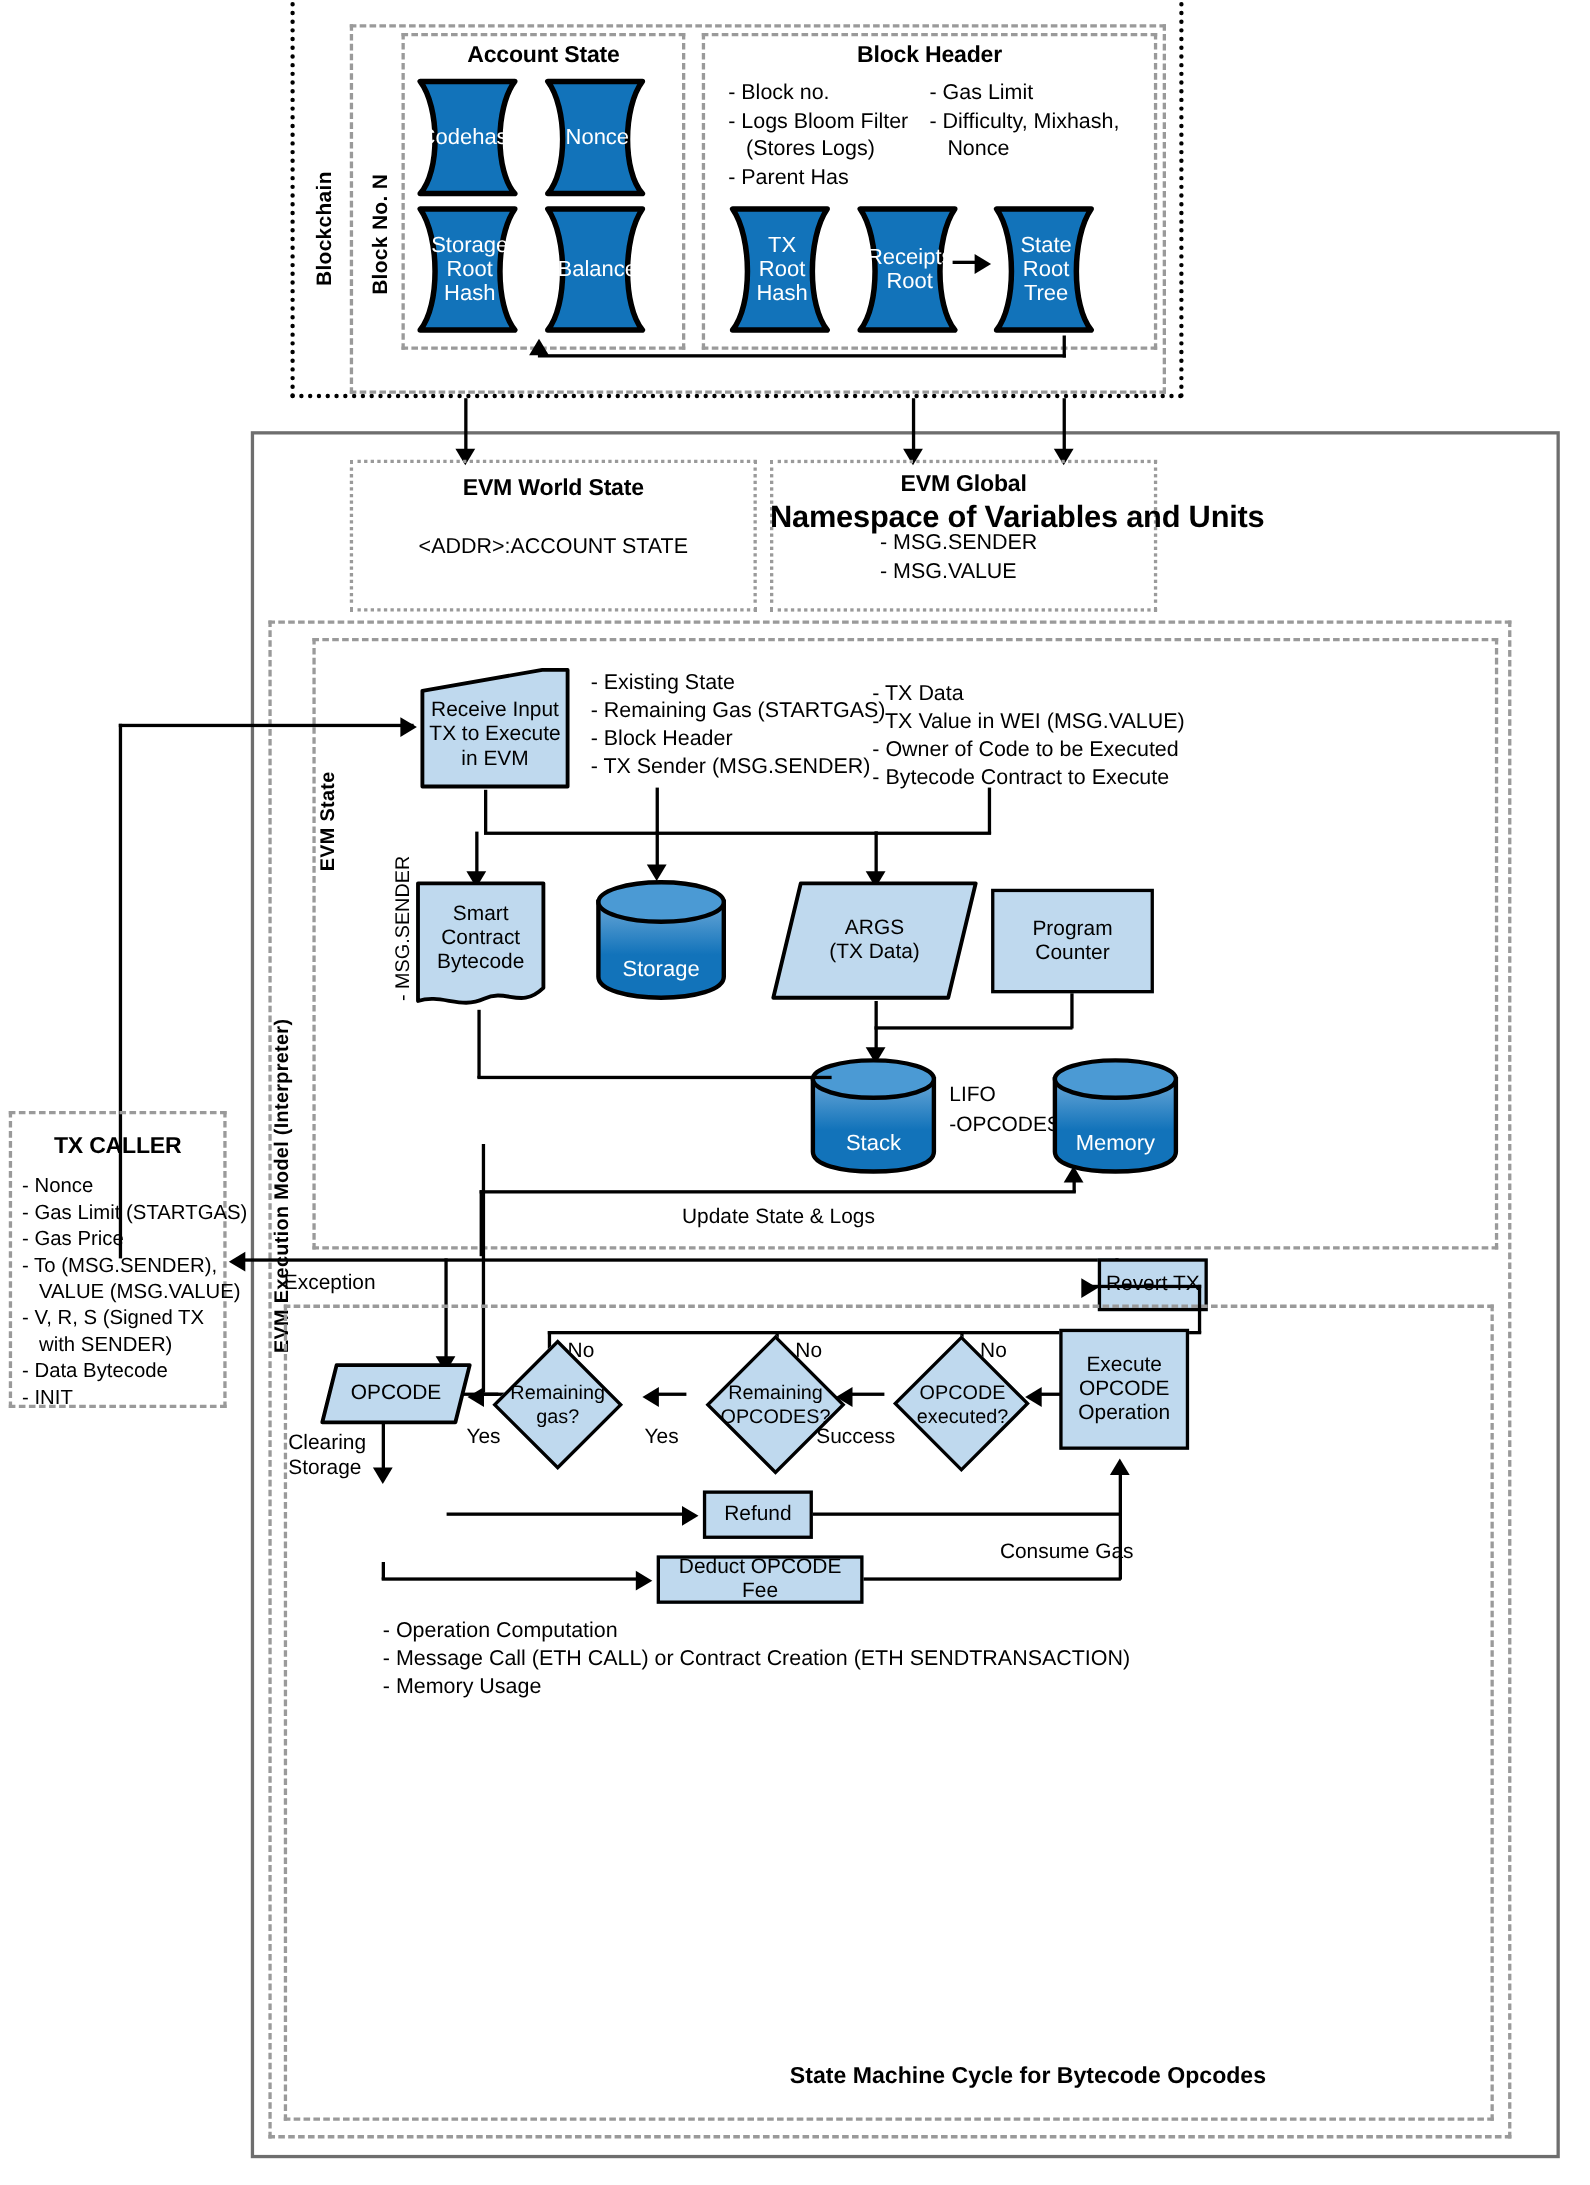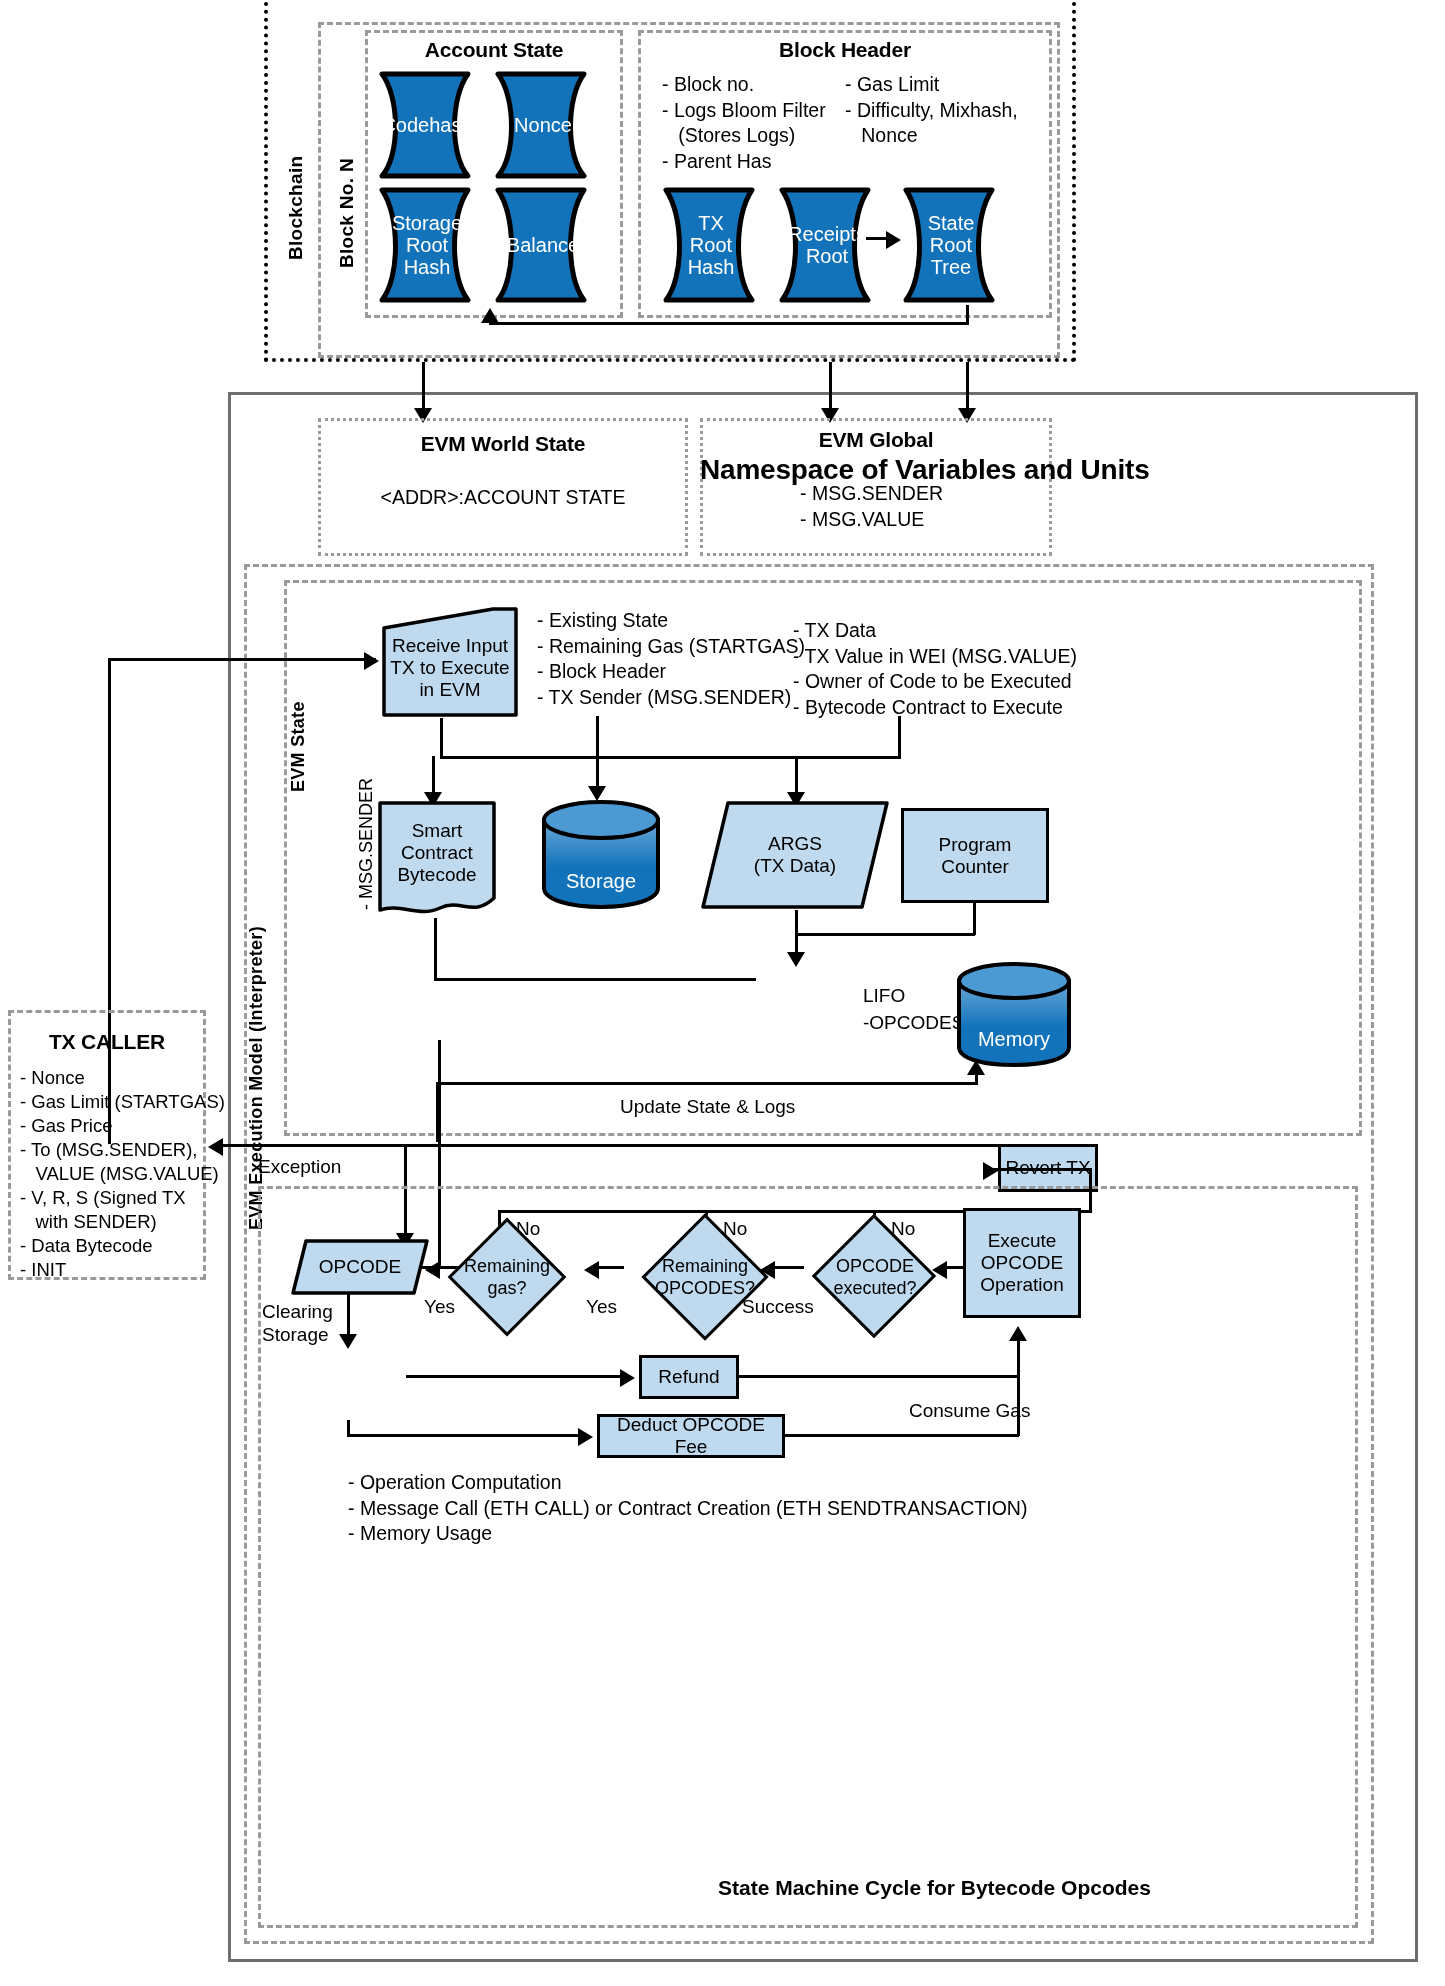--- a/index.html
+++ b/index.html
@@ -268,20 +268,33 @@
     <span style="white-space:pre;">Program
 Counter</span>
   </div>
 
   <div class="ln lnv" style="left:795px; top:910px; height:50px;"></div>
   <div class="arrow-d" style="left:787px; top:952px;"></div>
 
   <div class="ln lnv" style="left:973px; top:903px; height:32px;"></div>
   <div class="ln lnh" style="left:795px; top:933px; width:180px;"></div>
 
+  <div class="cyl" style="left:735px; top:960px; width:118px; height:108px;">
+    <svg width="118" height="108" viewBox="0 0 118 108">
+      <defs>
+        <linearGradient id="gstk" x1="0" y1="0" x2="0" y2="1">
+          <stop offset="0%" stop-color="#6aa8d8"></stop>
+            <stop offset="55%" stop-color="#1273ba"></stop>
+        </linearGradient>
+      </defs>
+      <path d="M4 21 V87 C4 99 29 105 59 105 C89 105 114 99 114 87 V21 Z" fill="url(#gstk)" stroke="#000" stroke-width="4"></path>
+      <ellipse cx="59" cy="21" rx="55" ry="17" fill="#4b9ad4" stroke="#000" stroke-width="4"></ellipse>
+    </svg>
+    <div class="cl" style="top:68px;">Stack</div>
+  </div>
 
   <div class="lbl" style="left:863px; top:985px;">LIFO</div>
   <div class="lbl" style="left:863px; top:1012px;">-OPCODES</div>
 
   <div class="cyl" style="left:955px; top:960px; width:118px; height:108px;">
     <svg width="118" height="108" viewBox="0 0 118 108">
       <defs>
         <linearGradient id="gmem" x1="0" y1="0" x2="0" y2="1">
           <stop offset="0%" stop-color="#6aa8d8"></stop>
             <stop offset="55%" stop-color="#1273ba"></stop>

